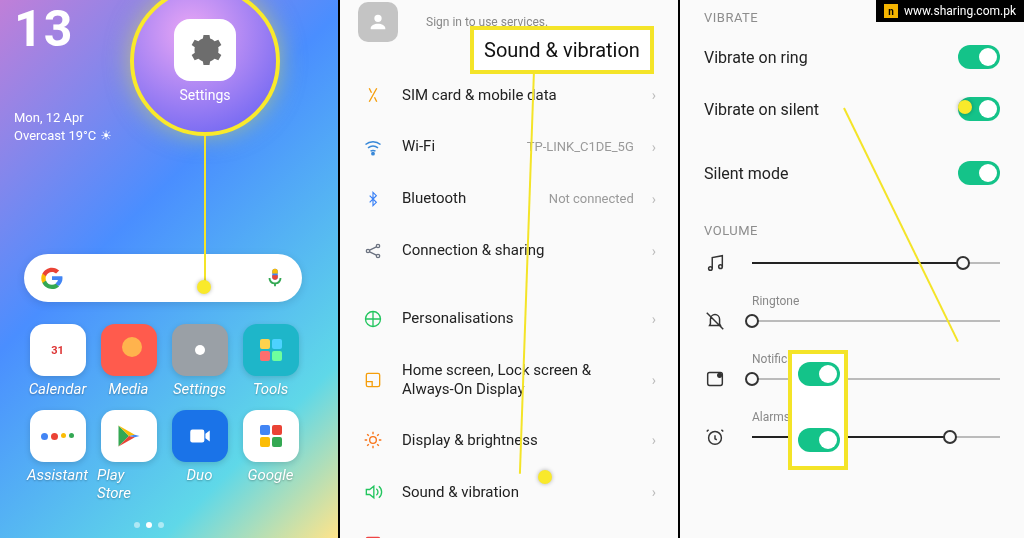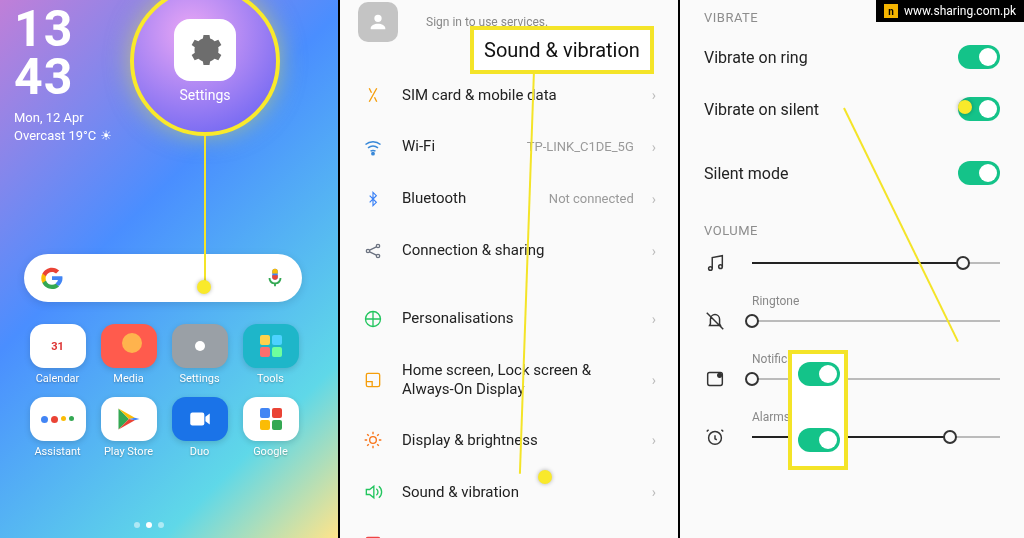--- a/index.html
+++ b/index.html
@@ -40,25 +40,25 @@
   }
   .app-grid{
     position:absolute; left:26px; right:36px; top:324px;
     display:grid; grid-template-columns:repeat(4,1fr); gap:12px 8px;
   }
   .app{
     display:flex; flex-direction:column; align-items:center; gap:4px;
     cursor:pointer;
   }
   .app .tile{
-    width:56px;height:44px;border-radius:14px;background:#fff;
+    width:56px;height:52px;border-radius:14px;background:#fff;
     display:flex;align-items:center;justify-content:center;
     box-shadow:0 2px 6px rgba(0,0,0,.15);
   }
-  .app .app-label{ color:#fff; font-size:11px; text-shadow:0 1px 2px rgba(0,0,0,.3);}
+  .app .app-label{ color:#fff; font-size:15px; text-shadow:0 1px 2px rgba(0,0,0,.3);font-style:italic;}
   .page-dots{position:absolute;bottom:10px;left:0;right:40px;display:flex;justify-content:center;gap:6px;}
   .page-dots span{width:6px;height:6px;border-radius:50%;background:rgba(255,255,255,.5);}
   .page-dots span.active{background:#fff;}
 
   
   .panel2 { width: 340px; background:#fafafa;}
   .avatar-row{position:absolute;top:0;left:18px;right:18px;height:44px;display:flex;align-items:center;gap:28px;}
   .avatar{width:40px;height:40px;border-radius:10px;background:#c4c4c4;display:flex;align-items:center;justify-content:center;}
   .signin-sub{color:#888;font-size:12px;}
   .callout{
@@ -113,21 +113,20 @@
   svg{display:block;}
 </style>
 </head>
 <body>
 
 <div class="panels">
 
   <div class="panel panel1 panel-border-r">
     <div class="p1-clock">
       <span>13</span><br>
-      <span>43</span>
     </div>
     <div class="p1-date">Mon, 12 Apr</div>
     <div class="p1-weather">
       <span>Overcast 19°C</span>
       <span>☀</span>
     </div>
 
     <div class="big-settings-circle">
       <div class="gear-tile">
         <svg width="36" height="36" viewBox="0 0 24 24">

